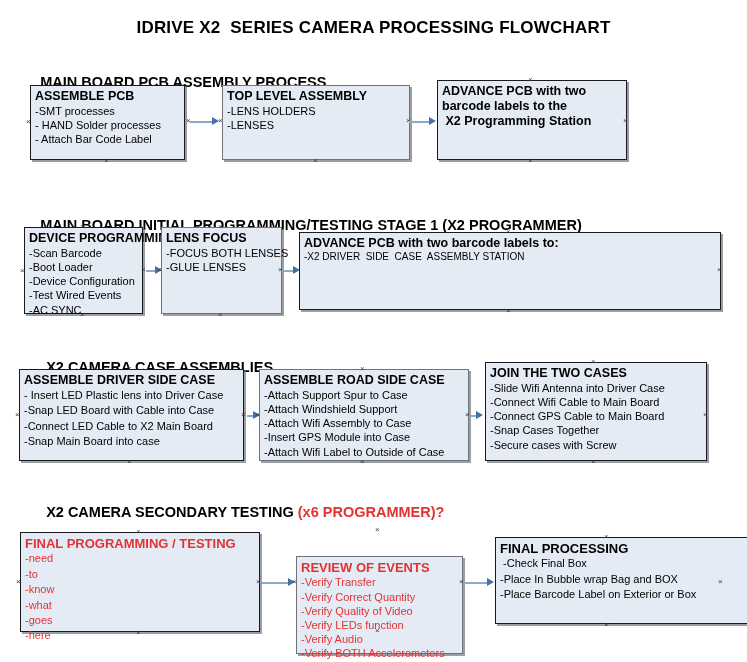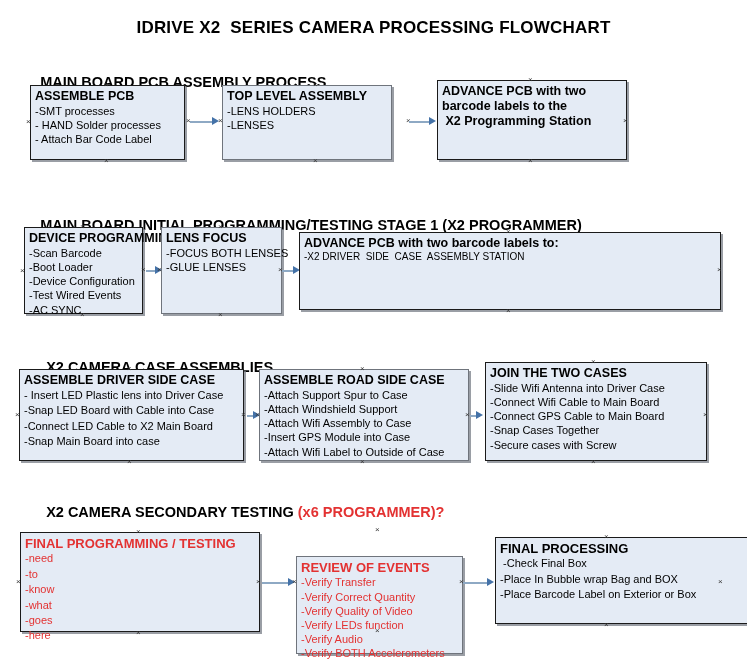--- a/index.html
+++ b/index.html
@@ -129,21 +129,21 @@
     </div>
   </div>
   <span class="handle" style="left:104px; top:81px;">×</span>
   <span class="handle" style="left:104px; top:157px;">×</span>
   <span class="handle" style="left:26px; top:118px;">×</span>
 
   <div class="conn" style="left:190px; top:121px; width:24px;"></div>
   <div class="conn-head" style="left:212px; top:117px;"></div>
   <span class="handle" style="left:186px; top:117px;">×</span>
 
-  <div class="node gray-edge" style="left:222px; top:85px; width:170px; height:75px;">
+  <div class="node gray-edge" style="left:222px; top:85px; width:188px; height:75px;">
     <div class="node-title">TOP LEVEL ASSEMBLY</div>
     <div class="node-body">
       <div class="node-line">-LENS HOLDERS</div>
       <div class="node-line">-LENSES</div>
     </div>
   </div>
   <span class="handle" style="left:313px; top:81px;">×</span>
   <span class="handle" style="left:313px; top:157px;">×</span>
   <span class="handle" style="left:218px; top:117px;">×</span>
   <span class="handle" style="left:406px; top:117px;">×</span>

